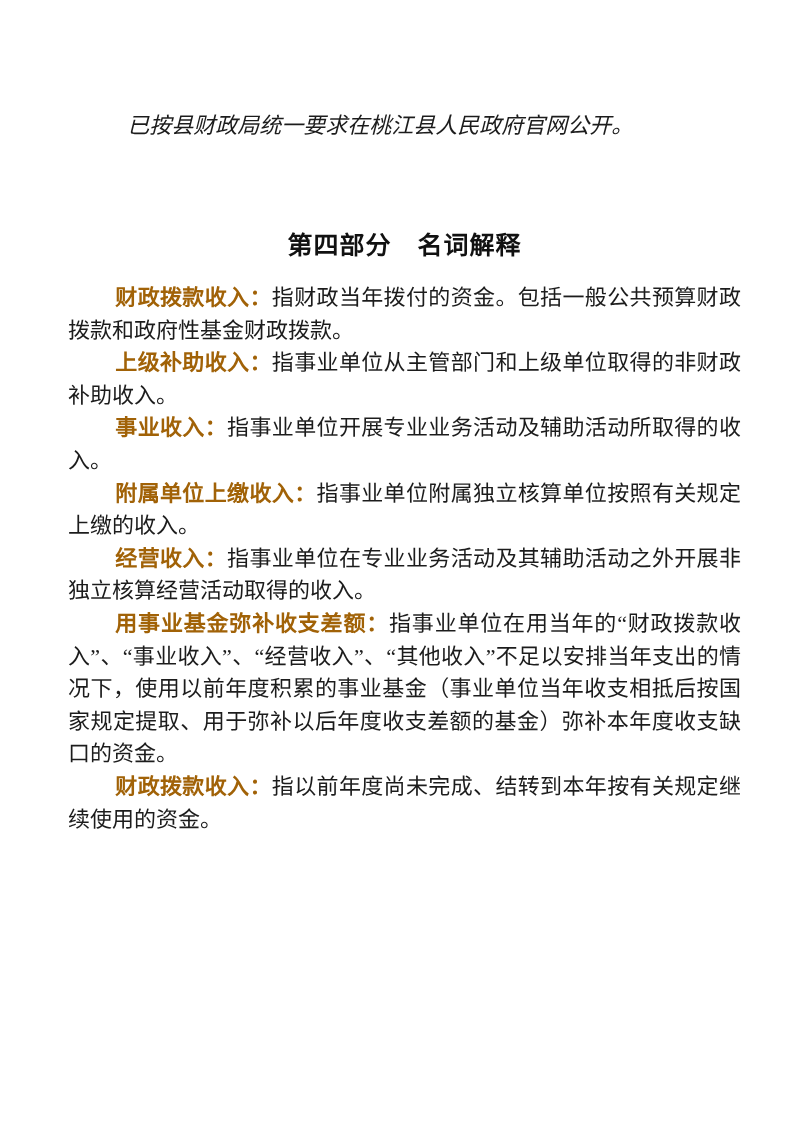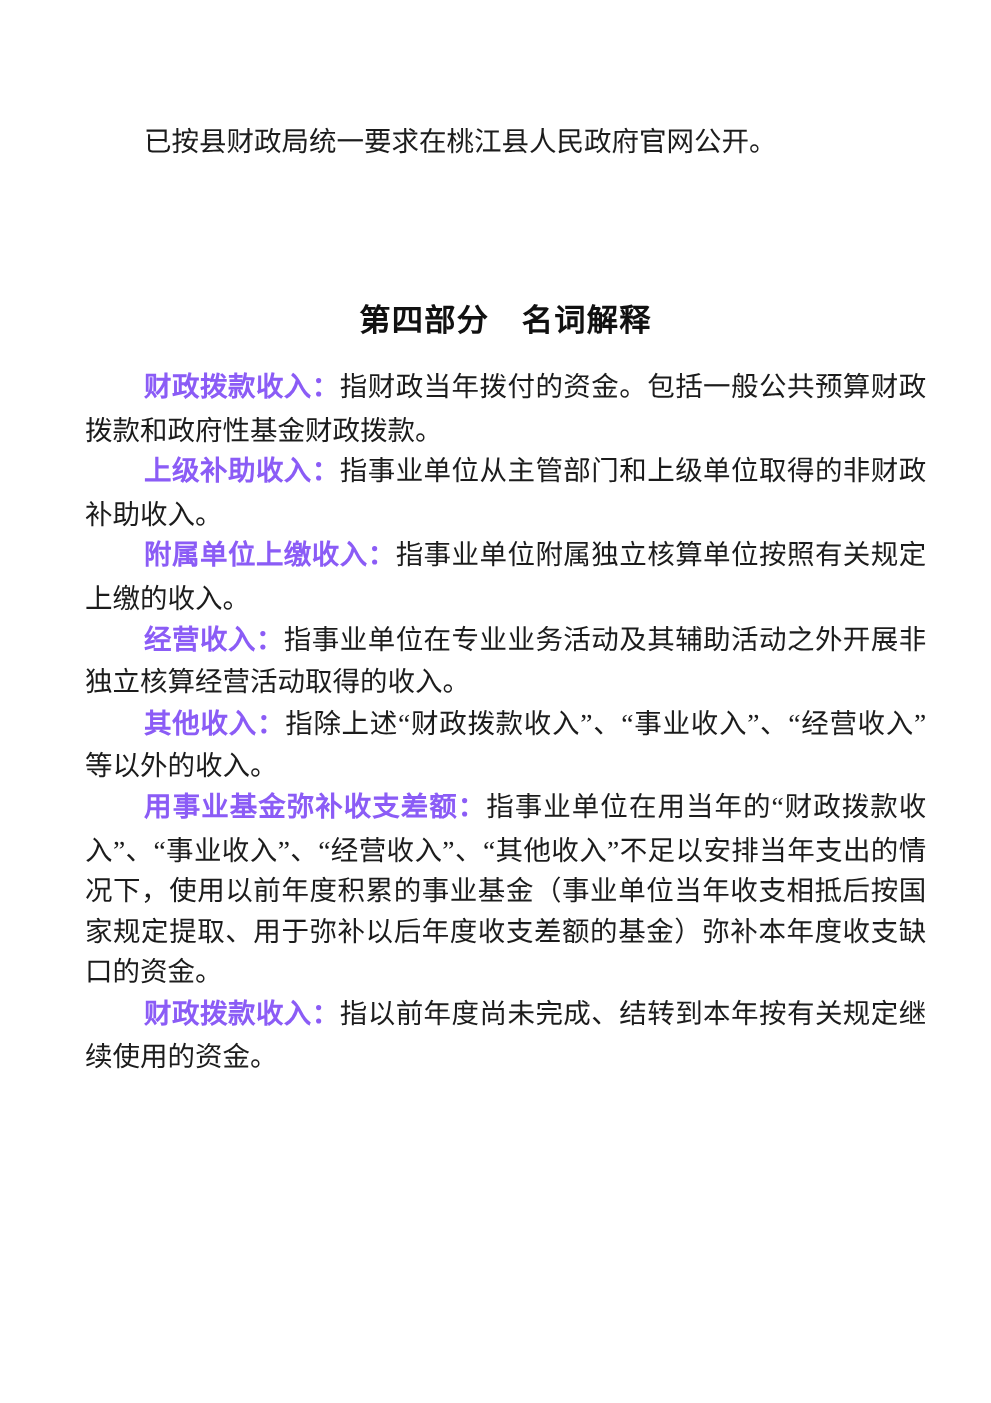--- a/index.html
+++ b/index.html
@@ -12,28 +12,29 @@
     width: 793px;
     height: 1122px;
     background: #ffffff;
     box-sizing: border-box;
     padding: 97px 52px 0 68px;
     overflow: hidden;
     color: #1c1c1c;
     font-family: "Liberation Serif", serif;
   }
   .intro {
-    margin: 0;
+    margin: 12px;
     font-size: 22px;
     line-height: 33px;
     text-indent: 2.15em;
     text-align: justify;
+    font-style: italic;
   }
   .section-title {
-    margin: 109px 0 0 0;
+    margin: 85px 0 0 0;
     font-size: 25px;
     line-height: 36px;
     font-weight: bold;
     text-align: center;
     font-family: "Liberation Sans", sans-serif;
     letter-spacing: 1px;
     color: #111111;
   }
   .definitions {
     margin-top: 19px;
@@ -41,43 +42,43 @@
   .def {
     margin: 0;
     font-size: 22px;
     line-height: 32.6px;
     text-indent: 2.15em;
     text-align: justify;
     text-justify: inter-character;
   }
   .def .term {
     font-weight: bold;
-    font-family: Liberation Mono, monospace;
-    color: #8b5cf6;
+    font-family: Liberation Serif, serif;
+    color: #a16207;
   }
 </style>
 </head>
 <body>
 
 <div class="page">
   <p class="intro">已按县财政局统一要求在桃江县人民政府官网公开。</p>
 
   <h2 class="section-title">第四部分　名词解释</h2>
 
   <div class="definitions">
   <p class="def"><span class="term">财政拨款收入：</span><span class="text">指财政当年拨付的资金。包括一般公共预算财政拨款和政府性基金财政拨款。</span></p>
 
   <p class="def"><span class="term">上级补助收入：</span><span class="text">指事业单位从主管部门和上级单位取得的非财政补助收入。</span></p>
 
+  <p class="def"><span class="term">事业收入：</span><span class="text">指事业单位开展专业业务活动及辅助活动所取得的收入。</span></p>
 
   <p class="def"><span class="term">附属单位上缴收入：</span><span class="text">指事业单位附属独立核算单位按照有关规定上缴的收入。</span></p>
 
   <p class="def"><span class="term">经营收入：</span><span class="text">指事业单位在专业业务活动及其辅助活动之外开展非独立核算经营活动取得的收入。</span></p>
 
-  <p class="def"><span class="term">其他收入：</span><span class="text">指除上述“财政拨款收入”、“事业收入”、“经营收入”等以外的收入。</span></p>
 
   <p class="def"><span class="term">用事业基金弥补收支差额：</span><span class="text">指事业单位在用当年的“财政拨款收入”、“事业收入”、“经营收入”、“其他收入”不足以安排当年支出的情况下，使用以前年度积累的事业基金（事业单位当年收支相抵后按国家规定提取、用于弥补以后年度收支差额的基金）弥补本年度收支缺口的资金。</span></p>
 
   <p class="def"><span class="term">财政拨款收入：</span><span class="text">指以前年度尚未完成、结转到本年按有关规定继续使用的资金。</span></p>
 
 
 </div>
 </div>
 
 </body></html>

